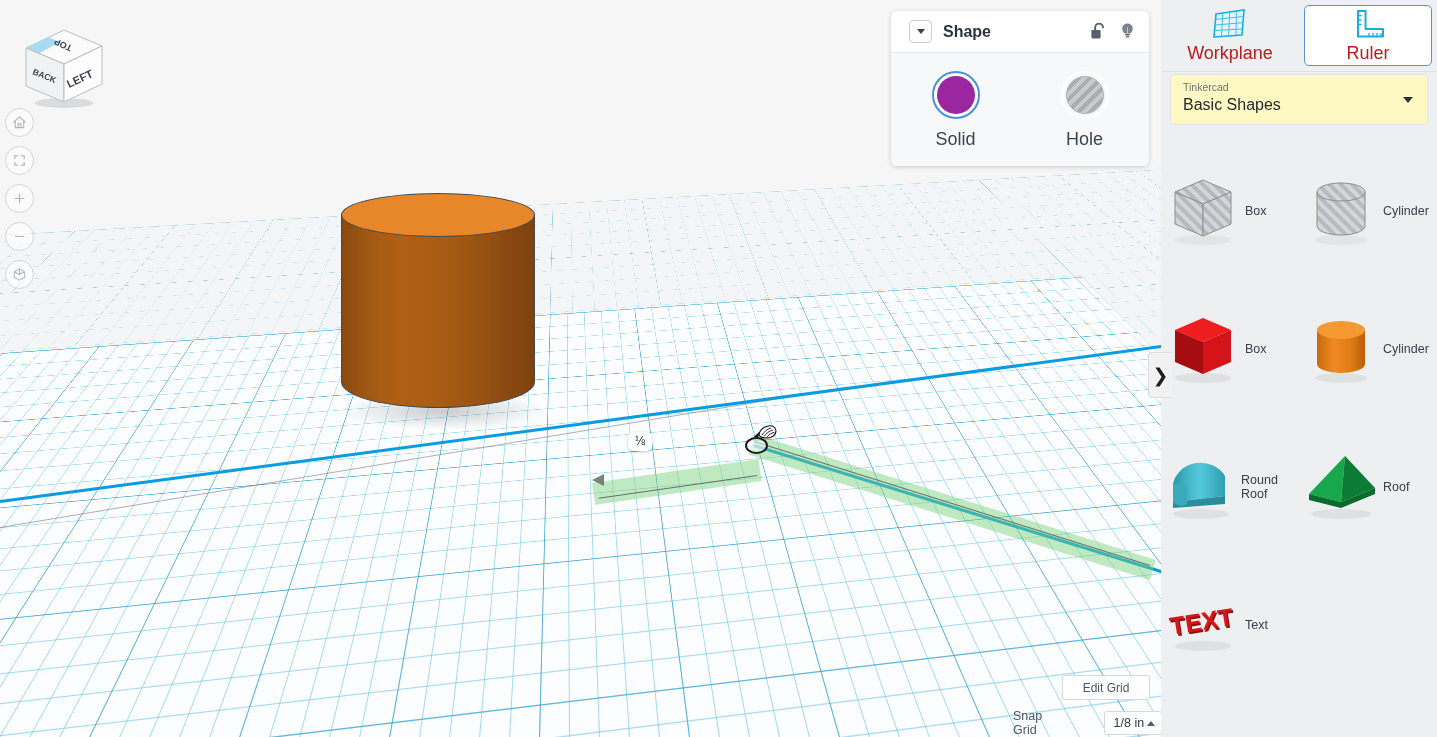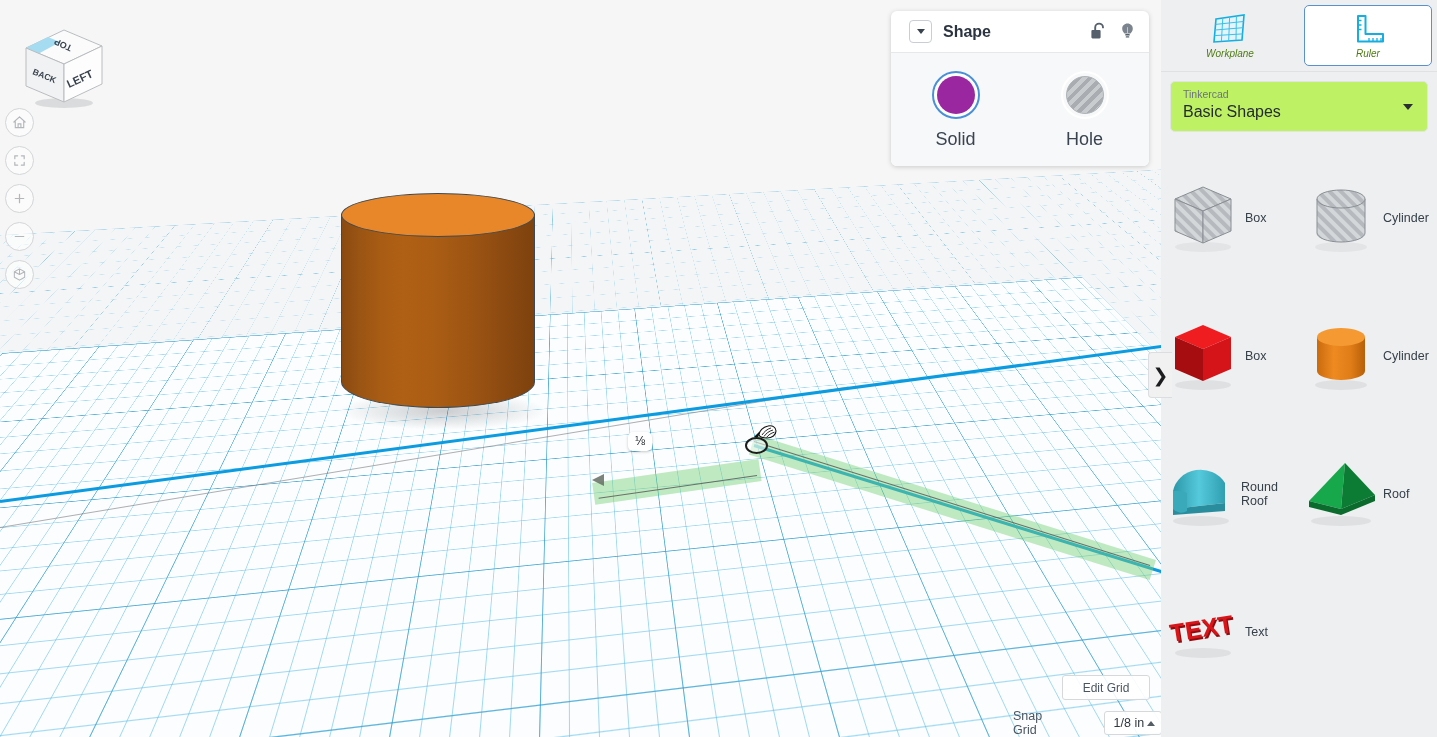--- a/index.html
+++ b/index.html
@@ -411,28 +411,27 @@
     gap: 3px;
     cursor: pointer;
     border: 1px solid transparent;
     box-sizing: border-box;
   }
   .tool.active {
     border: 1px solid #5a8fd0;
     background: #ffffff;
   }
   .tool-label {
-    font-size: 10px;
-    color: #4d7c0f;
-    font-style: italic;
+    font-size: 18px;
+    color: #b91c1c;
   }
   .lib-select {
-    margin: 9px 9px 0;
+    margin: 2px 9px 0;
     height: 51px;
-    background: #bef264;
+    background: #fef9c3;
     border: 1px solid #e2e3e5;
     border-radius: 5px;
     padding: 6px 12px 0;
     position: relative;
     cursor: pointer;
     box-sizing: border-box;
   }
   .lib-sup {
     font-size: 10.5px;
     color: #6a737c;

